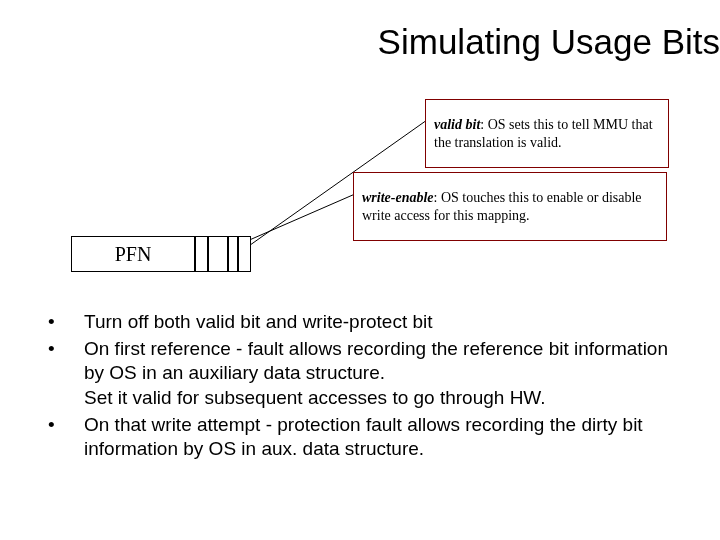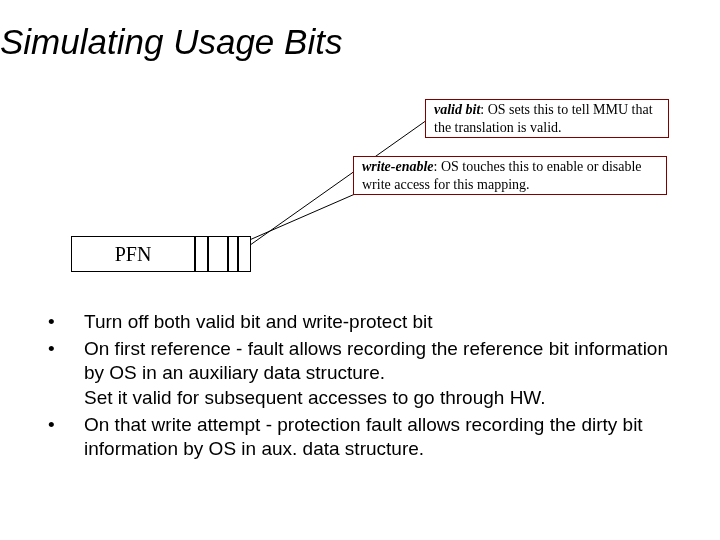--- a/index.html
+++ b/index.html
@@ -8,41 +8,40 @@
     height: 540px;
     background: #fff;
     font-family: Arial, Helvetica, sans-serif;
     color: #000;
     position: relative;
     overflow: hidden;
   }
   .title {
     font-family: "Comic Sans MS", cursive, sans-serif;
     font-size: 35px;
-    text-align: left;
+    text-align: right;
     padding-top: 22px;
     color: #000;
-    font-style: italic;
   }
   .callout {
     position: absolute;
     border: 1.5px solid #800000;
     background: #fff;
-    padding: 1px 8px;
+    padding: 16px 8px;
     font-family: Georgia, "Times New Roman", serif;
     font-size: 14px;
     line-height: 1.25;
     color: #000;
   }
   .callout .term {
     font-weight: bold;
     font-style: italic;
   }
   .callout1 { left: 425px; top: 99px; width: 244px; }
-  .callout2 { left: 353px; top: 156px; width: 314px; }
+  .callout2 { left: 353px; top: 172px; width: 314px; }
   .pte {
     position: absolute;
     left: 71px;
     top: 236px;
     display: flex;
     align-items: stretch;
     height: 36px;
   }
   .pte .cell {
     border: 1px solid #000;

